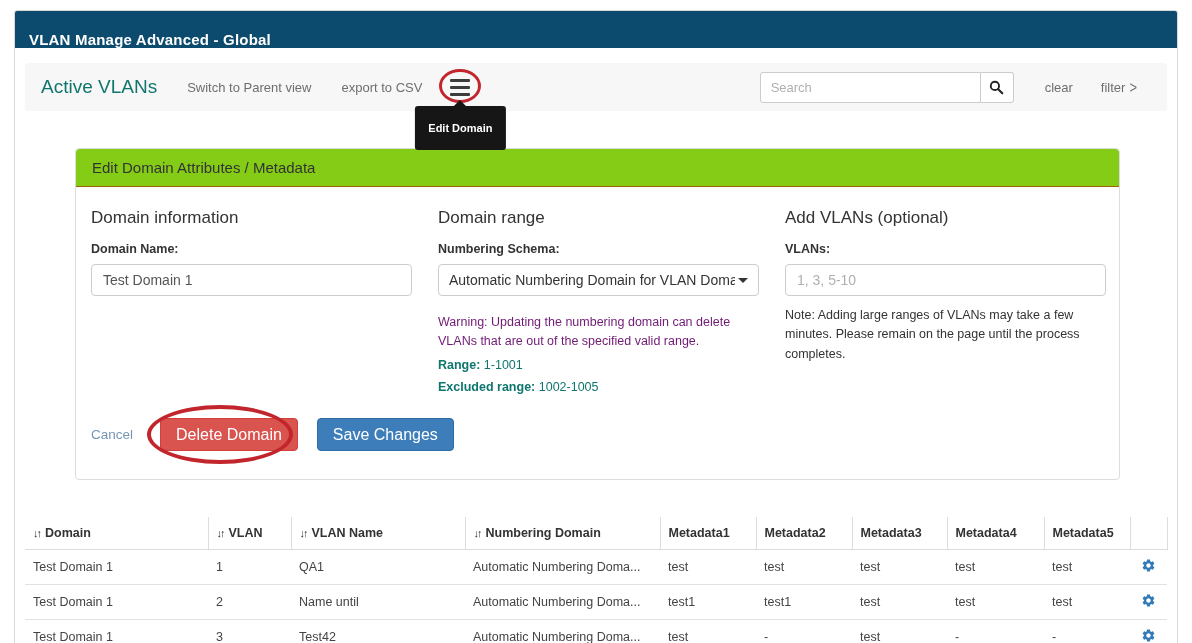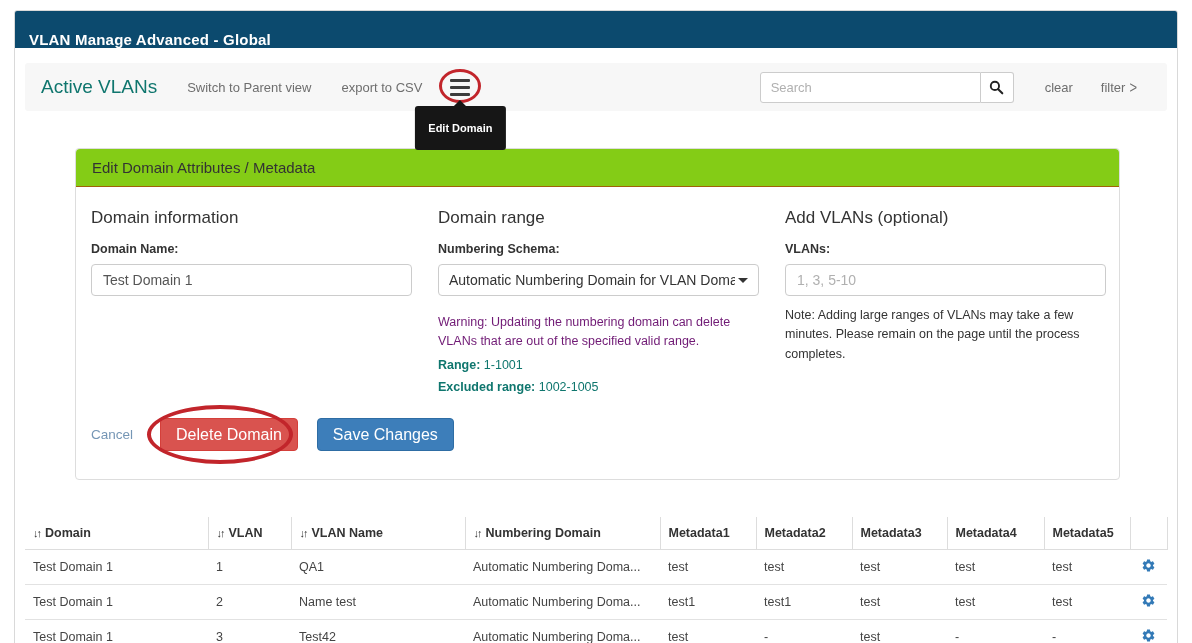--- a/index.html
+++ b/index.html
@@ -204,21 +204,21 @@
           <td>test</td>
           <td>test</td>
           <td>test</td>
           <td class="gear-cell"><button class="gear-btn"><span><svg width="15" height="15" viewBox="0 0 24 24" fill="#337ab7">
                     <path d="M19.14 12.94c.04-.3.06-.61.06-.94 0-.32-.02-.64-.07-.94l2.03-1.58c.18-.14.23-.41.12-.61l-1.92-3.32c-.12-.22-.37-.29-.59-.22l-2.39.96c-.5-.38-1.03-.7-1.62-.94l-.36-2.54c-.04-.24-.24-.41-.48-.41h-3.84c-.24 0-.43.17-.47.41l-.36 2.54c-.59.24-1.13.57-1.62.94l-2.39-.96c-.22-.08-.47 0-.59.22L2.74 8.87c-.12.21-.08.47.12.61l2.03 1.58c-.05.3-.09.63-.09.94s.02.64.07.94l-2.03 1.58c-.18.14-.23.41-.12.61l1.92 3.32c.12.22.37.29.59.22l2.39-.96c.5.38 1.03.7 1.62.94l.36 2.54c.05.24.24.41.48.41h3.84c.24 0 .44-.17.47-.41l.36-2.54c.59-.24 1.13-.56 1.62-.94l2.39.96c.22.08.47 0 .59-.22l1.92-3.32c.12-.22.07-.47-.12-.61l-2.01-1.58zM12 15.6c-1.98 0-3.6-1.62-3.6-3.6s1.62-3.6 3.6-3.6 3.6 1.62 3.6 3.6-1.62 3.6-3.6 3.6z"></path>
                   </svg></span></button></td>
         </tr>
         <tr>
           <td>Test Domain 1</td>
           <td>2</td>
-          <td>Name test</td>
+          <td>Name until</td>
           <td>Automatic Numbering Doma...</td>
           <td>test1</td>
           <td>test1</td>
           <td>test</td>
           <td>test</td>
           <td>test</td>
           <td class="gear-cell"><button class="gear-btn"><span><svg width="15" height="15" viewBox="0 0 24 24" fill="#337ab7">
                     <path d="M19.14 12.94c.04-.3.06-.61.06-.94 0-.32-.02-.64-.07-.94l2.03-1.58c.18-.14.23-.41.12-.61l-1.92-3.32c-.12-.22-.37-.29-.59-.22l-2.39.96c-.5-.38-1.03-.7-1.62-.94l-.36-2.54c-.04-.24-.24-.41-.48-.41h-3.84c-.24 0-.43.17-.47.41l-.36 2.54c-.59.24-1.13.57-1.62.94l-2.39-.96c-.22-.08-.47 0-.59.22L2.74 8.87c-.12.21-.08.47.12.61l2.03 1.58c-.05.3-.09.63-.09.94s.02.64.07.94l-2.03 1.58c-.18.14-.23.41-.12.61l1.92 3.32c.12.22.37.29.59.22l2.39-.96c.5.38 1.03.7 1.62.94l.36 2.54c.05.24.24.41.48.41h3.84c.24 0 .44-.17.47-.41l.36-2.54c.59-.24 1.13-.56 1.62-.94l2.39.96c.22.08.47 0 .59-.22l1.92-3.32c.12-.22.07-.47-.12-.61l-2.01-1.58zM12 15.6c-1.98 0-3.6-1.62-3.6-3.6s1.62-3.6 3.6-3.6 3.6 1.62 3.6 3.6-1.62 3.6-3.6 3.6z"></path>
                   </svg></span></button></td>
         </tr>

